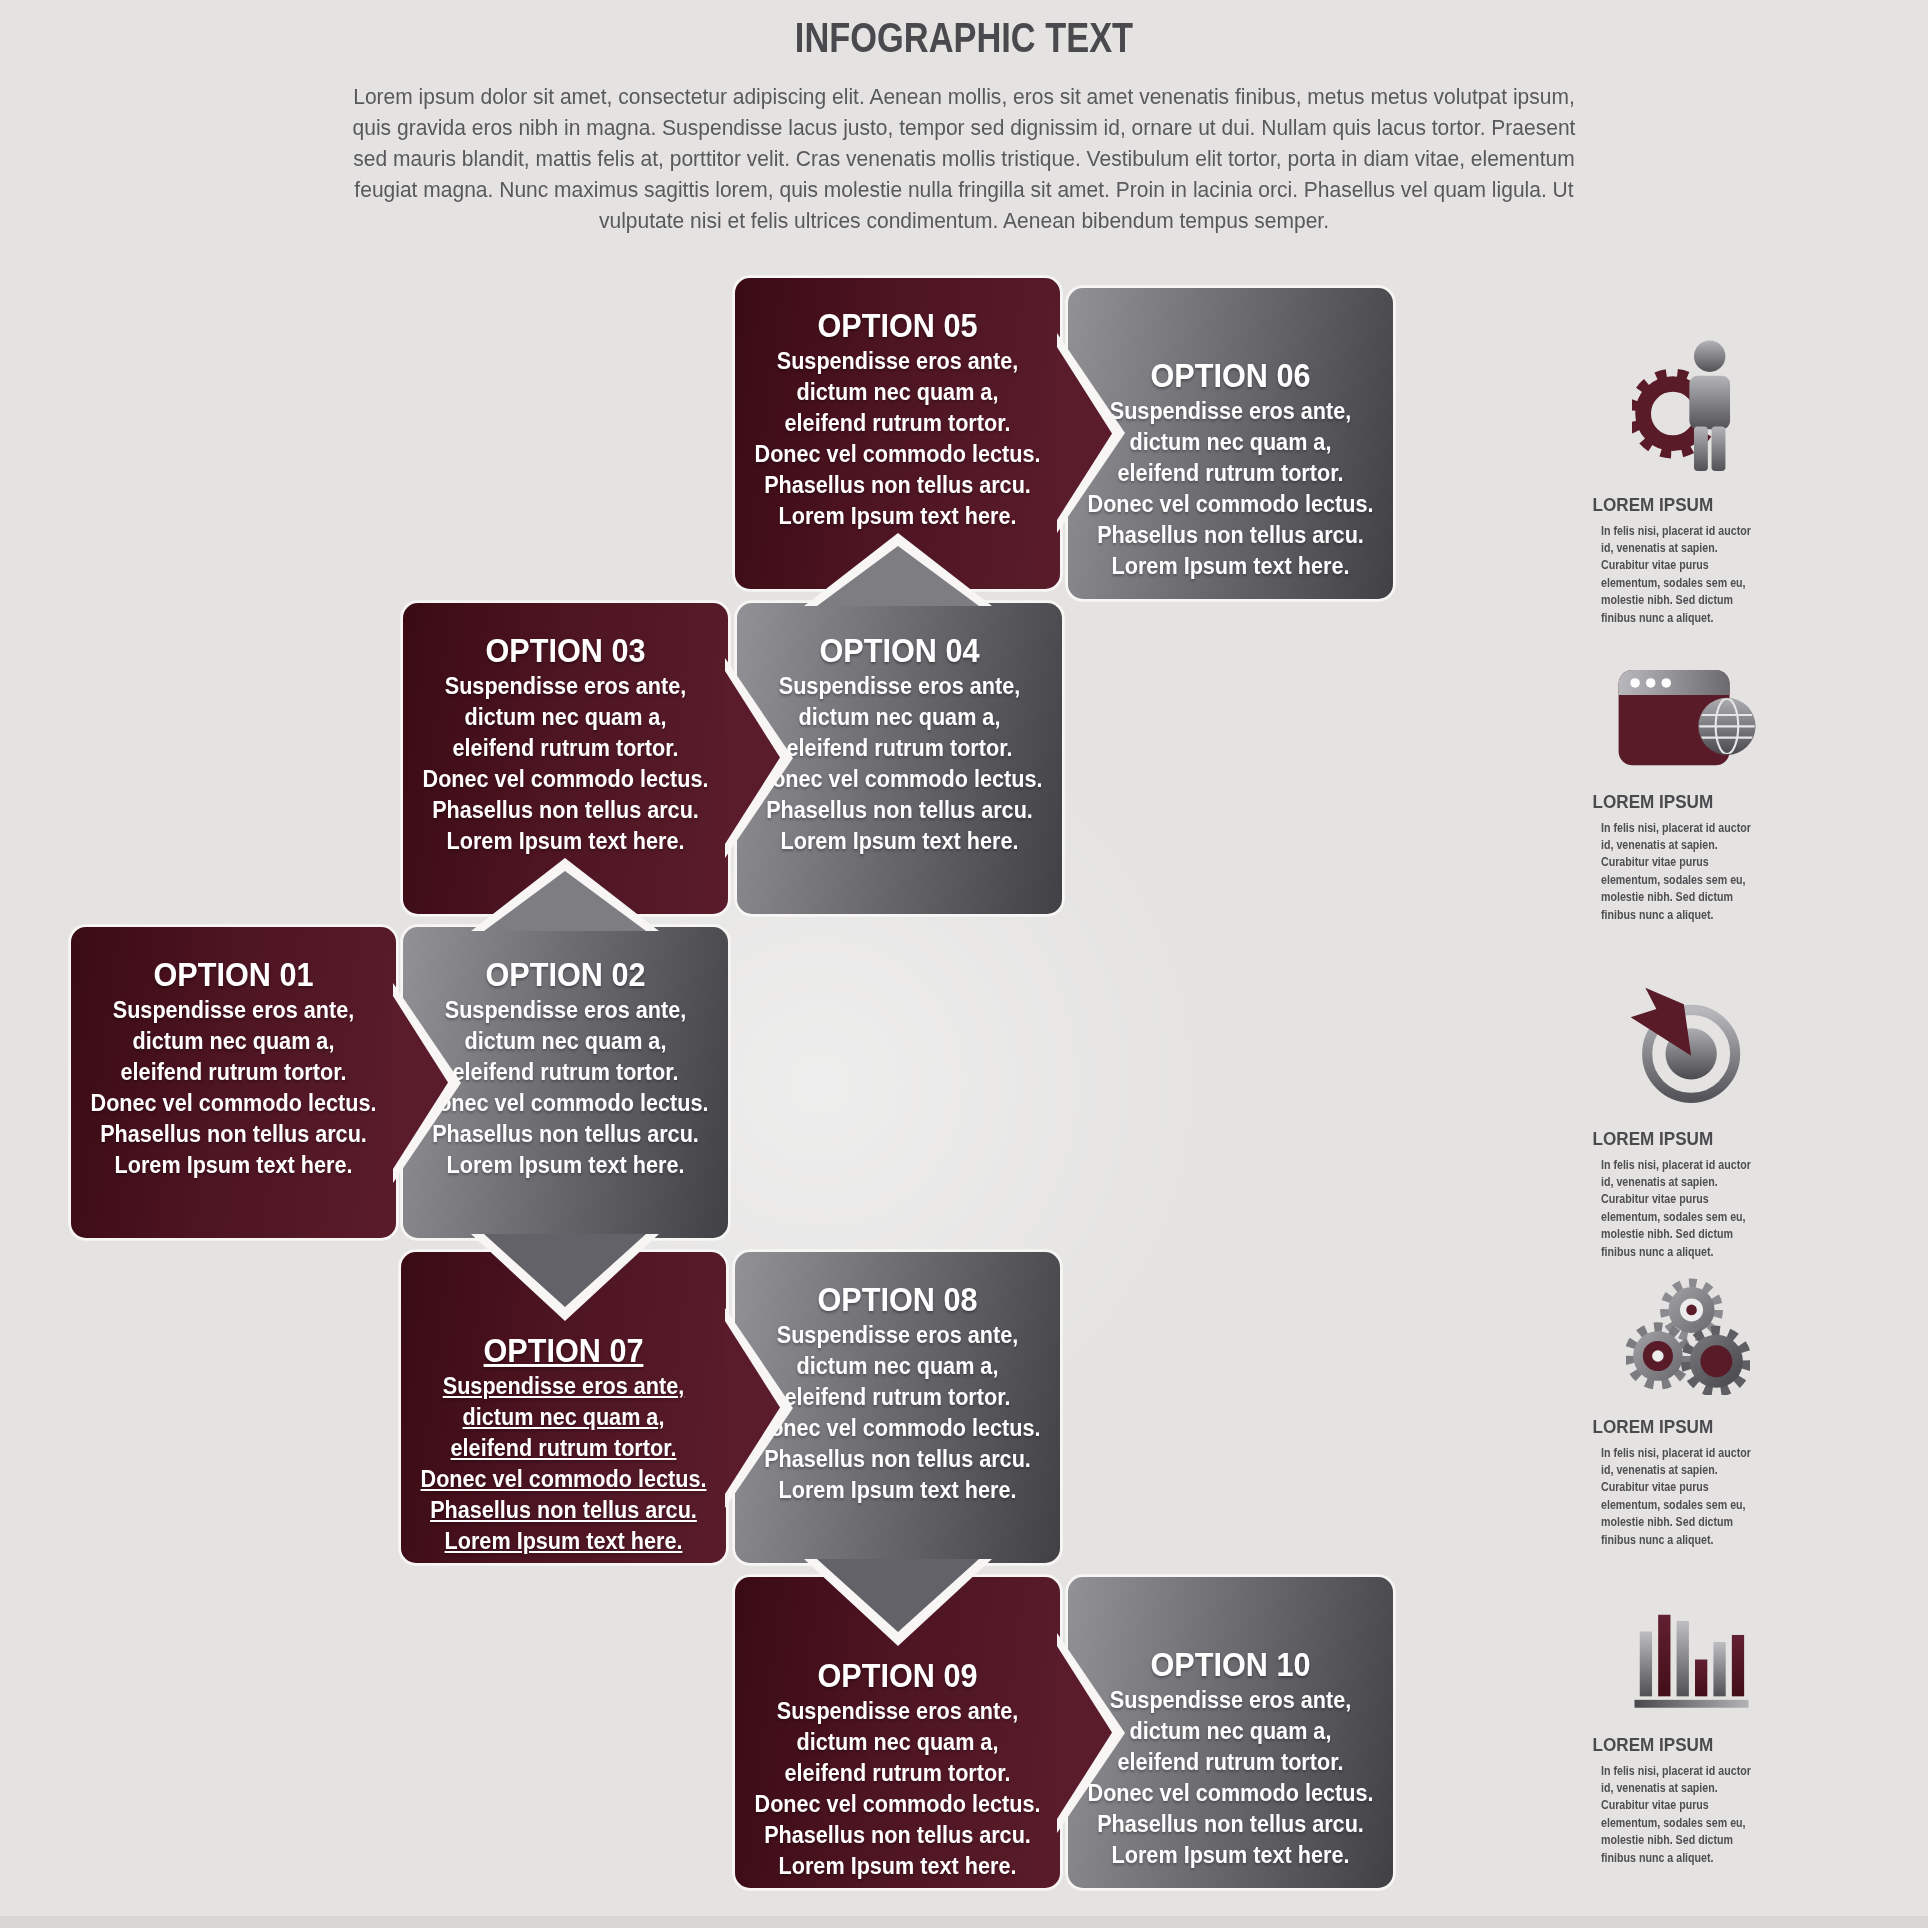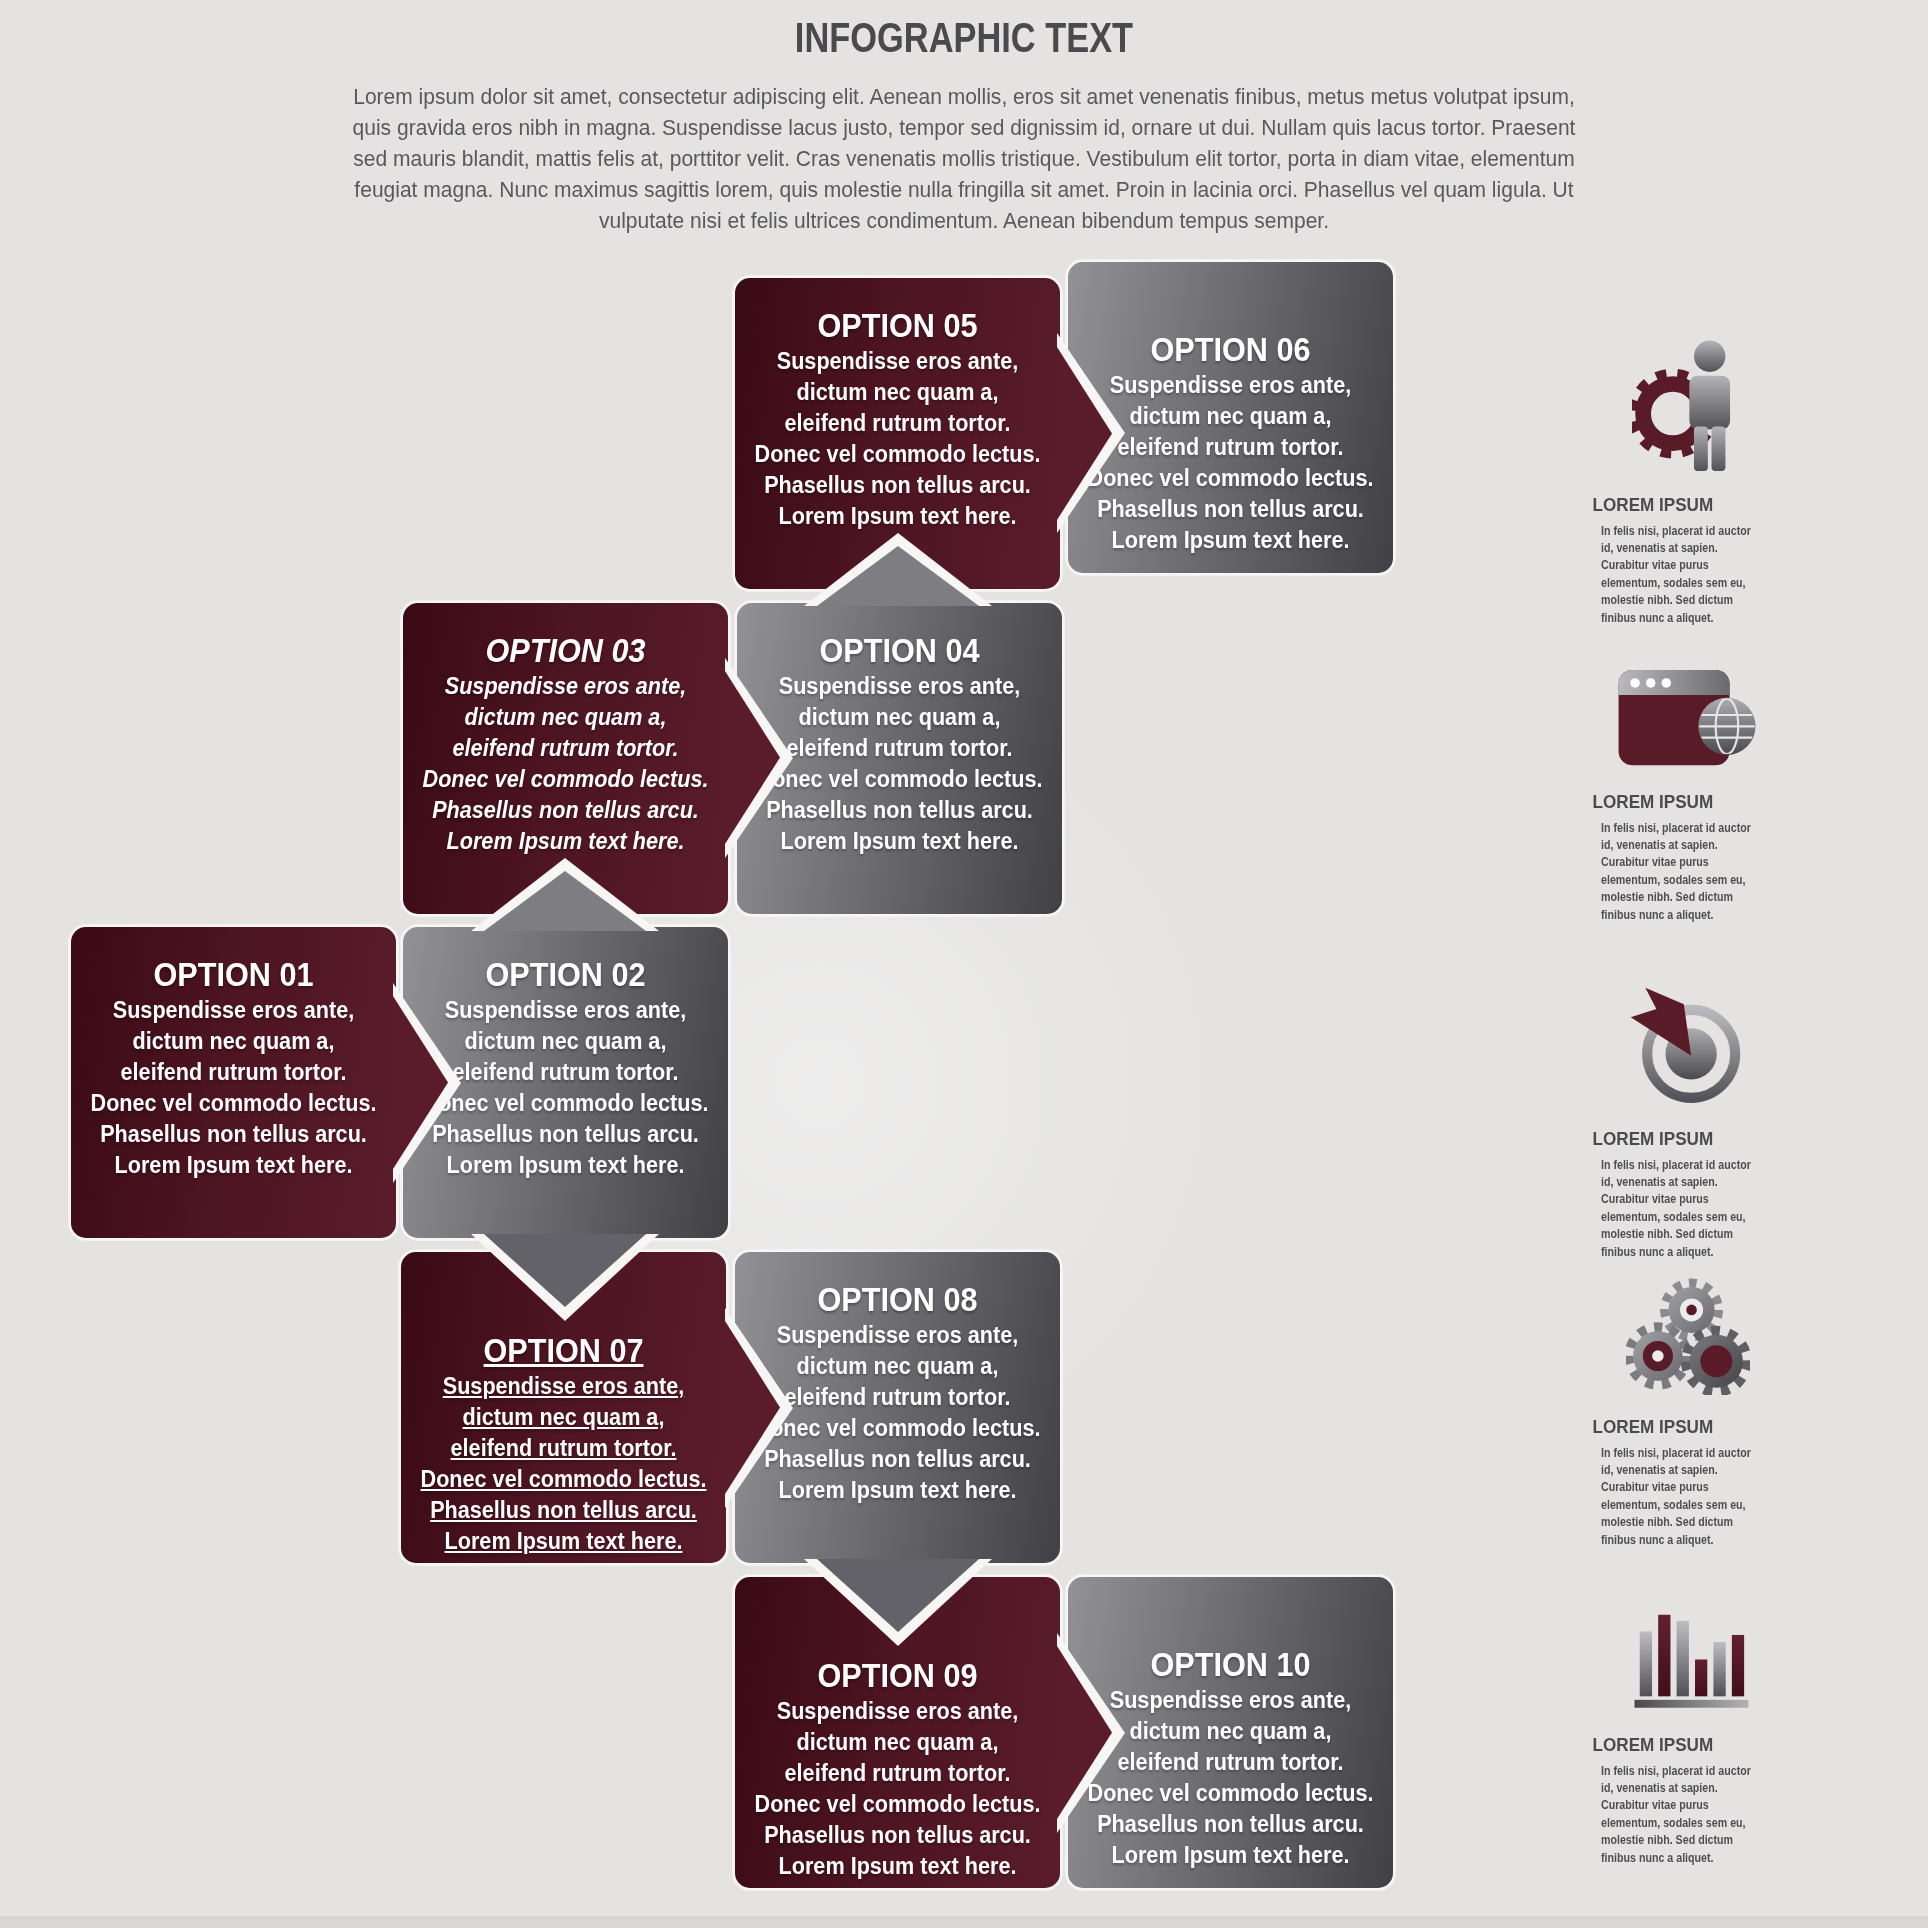--- a/index.html
+++ b/index.html
@@ -66,21 +66,21 @@
       <div class="option-box gray" style="left: 403px; top: 927px;">
         <h2 class="option-title">OPTION 02</h2>
         <p class="option-body">Suspendisse eros ante,
 dictum nec quam a,
 eleifend rutrum tortor.
 Donec vel commodo lectus.
 Phasellus non tellus arcu.
 Lorem Ipsum text here.</p>
       </div>
 
-      <div class="option-box maroon" style="left: 403px; top: 603px; font-style: italic;">
+      <div class="option-box maroon" style="left: 403px; top: 603px;">
         <h2 class="option-title">OPTION 03</h2>
         <p class="option-body">Suspendisse eros ante,
 dictum nec quam a,
 eleifend rutrum tortor.
 Donec vel commodo lectus.
 Phasellus non tellus arcu.
 Lorem Ipsum text here.</p>
       </div>
 
       <div class="option-box gray" style="left: 737px; top: 603px;">
@@ -96,21 +96,21 @@
       <div class="option-box maroon" style="left: 735px; top: 278px;">
         <h2 class="option-title">OPTION 05</h2>
         <p class="option-body">Suspendisse eros ante,
 dictum nec quam a,
 eleifend rutrum tortor.
 Donec vel commodo lectus.
 Phasellus non tellus arcu.
 Lorem Ipsum text here.</p>
       </div>
 
-      <div class="option-box gray shift-md" style="left: 1068px; top: 262px;">
+      <div class="option-box gray shift-md" style="left: 1068px; top: 288px;">
         <h2 class="option-title">OPTION 06</h2>
         <p class="option-body">Suspendisse eros ante,
 dictum nec quam a,
 eleifend rutrum tortor.
 Donec vel commodo lectus.
 Phasellus non tellus arcu.
 Lorem Ipsum text here.</p>
       </div>
 
       <div class="option-box maroon shift-lg" style="left: 401px; top: 1252px; text-decoration: underline;">

